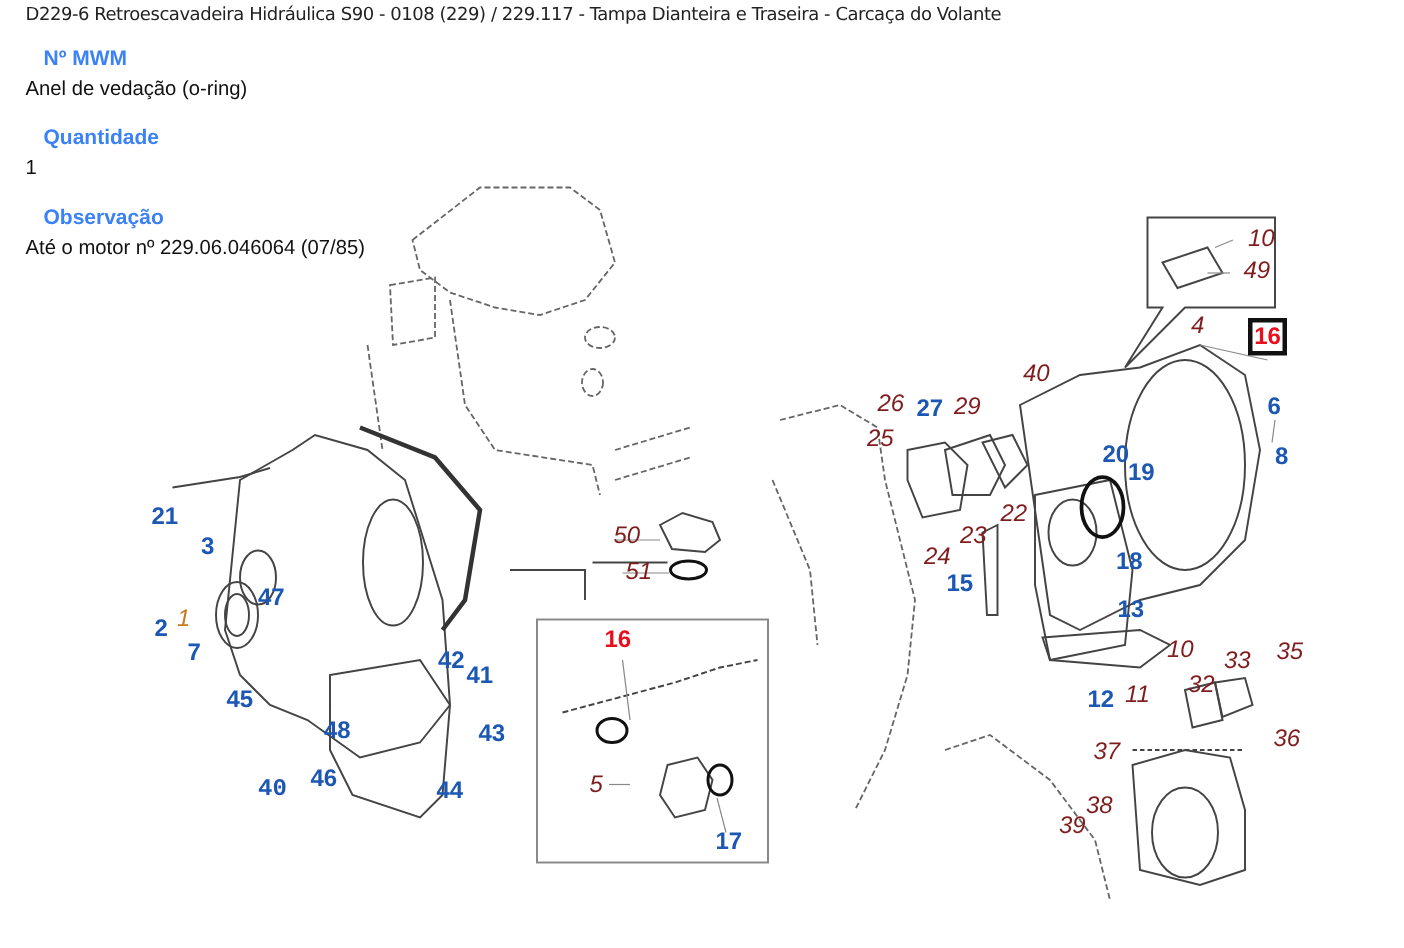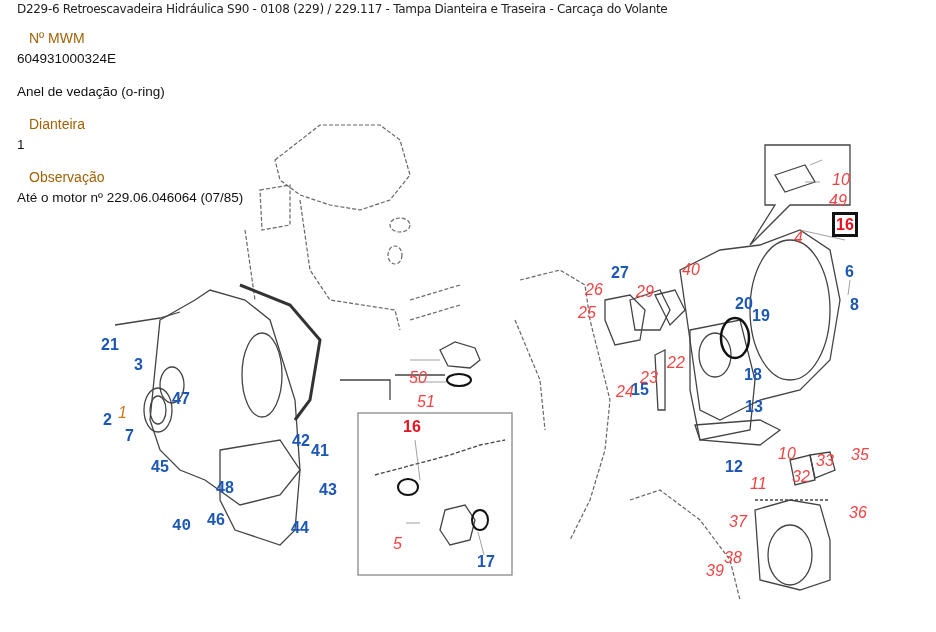--- a/index.html
+++ b/index.html
@@ -1,24 +1,24 @@
 <!DOCTYPE html>
 <html><head>
 <meta charset="utf-8">
 <style>
   html, body { margin:0; padding:0; background:#ffffff; }
   body { width:936px; height:632px; position:relative; overflow:hidden; font-family:"DejaVu Sans", sans-serif; }
   .breadcrumb { position:absolute; left:1px; top:2px; font-size:12px; color:#222; white-space:nowrap; font-family:"DejaVu Sans", sans-serif; letter-spacing:-0.3px;padding-left:16px; }
   .info { position:absolute; left:17px; top:30px; font-family:"Liberation Sans", sans-serif; }
-  .info .label { color:#a16207; font-weight:normal; font-size:14px; line-height:17px;padding-left:12px; }
+  .info .label { color:#3b82f6; font-weight:bold; font-size:14px; line-height:17px;padding-left:12px; }
   .info .value { color:#111; font-size:13.5px; line-height:17px; margin-bottom:16px; margin-top:3px; }
   .diagram { position:absolute; left:0; top:0; width:936px; height:632px; }
   .lbl { position:absolute; font-family:"Liberation Sans", sans-serif; font-size:16px; line-height:16px; }
   .lbl.blue { color:#1c57b3; font-weight:bold; }
-  .lbl.gray { color:#ef4444; font-style:italic;margin-top:20px; }
+  .lbl.gray { color:#7f1d1d; font-style:italic; }
   .lbl.red { color:#e8101e; font-weight:bold; }
   .lbl.orange { color:#c87a1e; font-style:italic; }
   .box16 { position:absolute; left:832px; top:212px; width:26px; height:25px; border:3px solid #111; box-sizing:border-box; display:flex; align-items:center; justify-content:center; }
 </style>
 </head>
 <body>
 
 <div class="breadcrumb">
   <span>D229-6 Retroescavadeira Hidráulica S90 - 0108 (229)</span><span> / </span><span>229.117 - Tampa Dianteira e Traseira - Carcaça do Volante</span>
 </div>
@@ -150,19 +150,18 @@
   <span class="lbl gray" style="left:792px;top:449px;">32</span>
   <span class="lbl gray" style="left:851px;top:427px;">35</span>
   <span class="lbl gray" style="left:849px;top:485px;">36</span>
   <span class="lbl gray" style="left:729px;top:494px;">37</span>
   <span class="lbl gray" style="left:724px;top:530px;">38</span>
   <span class="lbl gray" style="left:706px;top:543px;">39</span>
 </div>
 
 <div class="info">
   <div class="label">Nº MWM</div>
-  <div class="value">604931000324E</div>
   <div class="value">Anel de vedação (o-ring)</div>
-  <div class="label">Dianteira</div>
+  <div class="label">Quantidade</div>
   <div class="value">1</div>
   <div class="label">Observação</div>
   <div class="value">Até o motor nº 229.06.046064 (07/85)</div>
 </div>
 
 </body></html>

